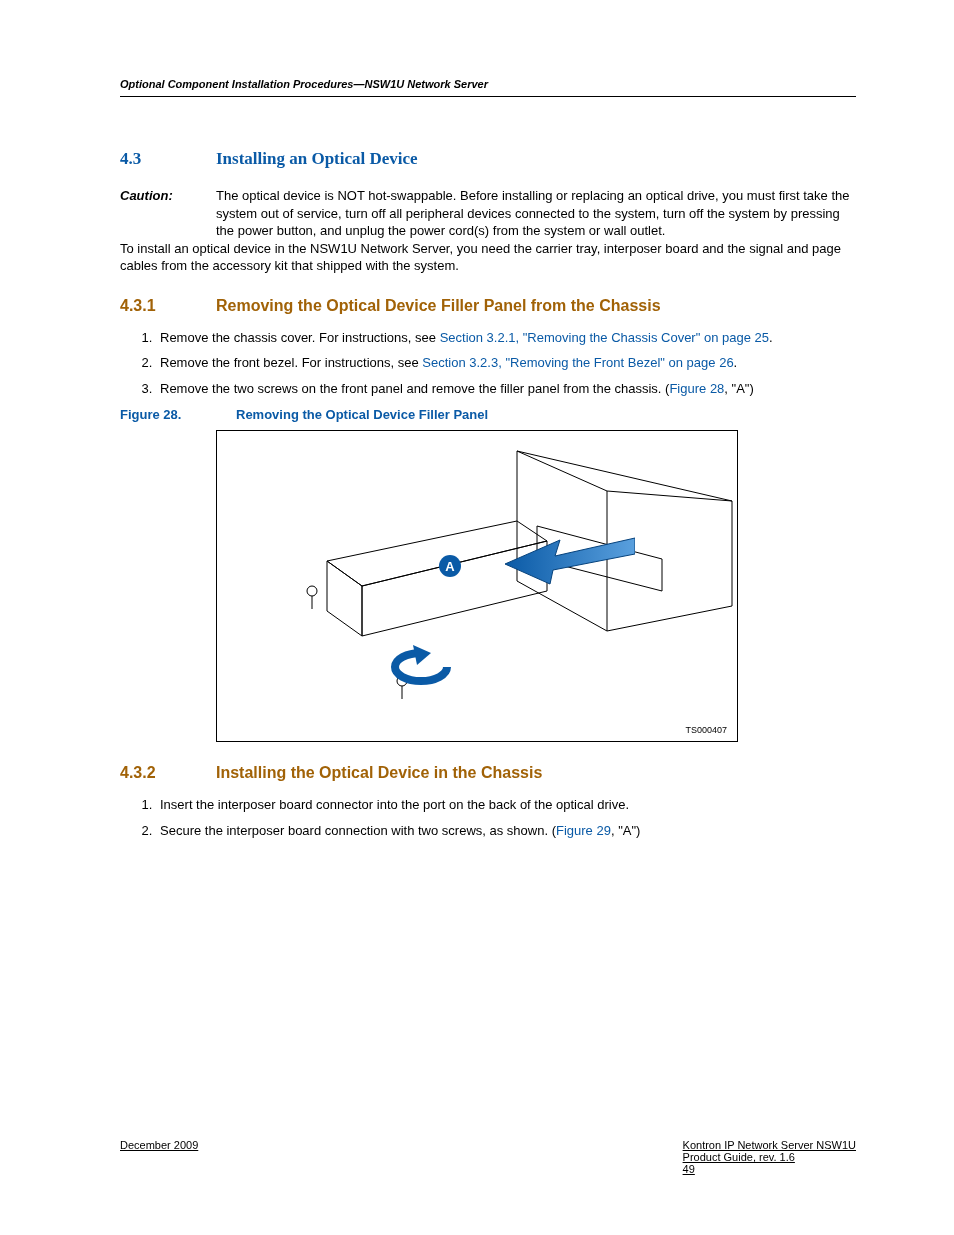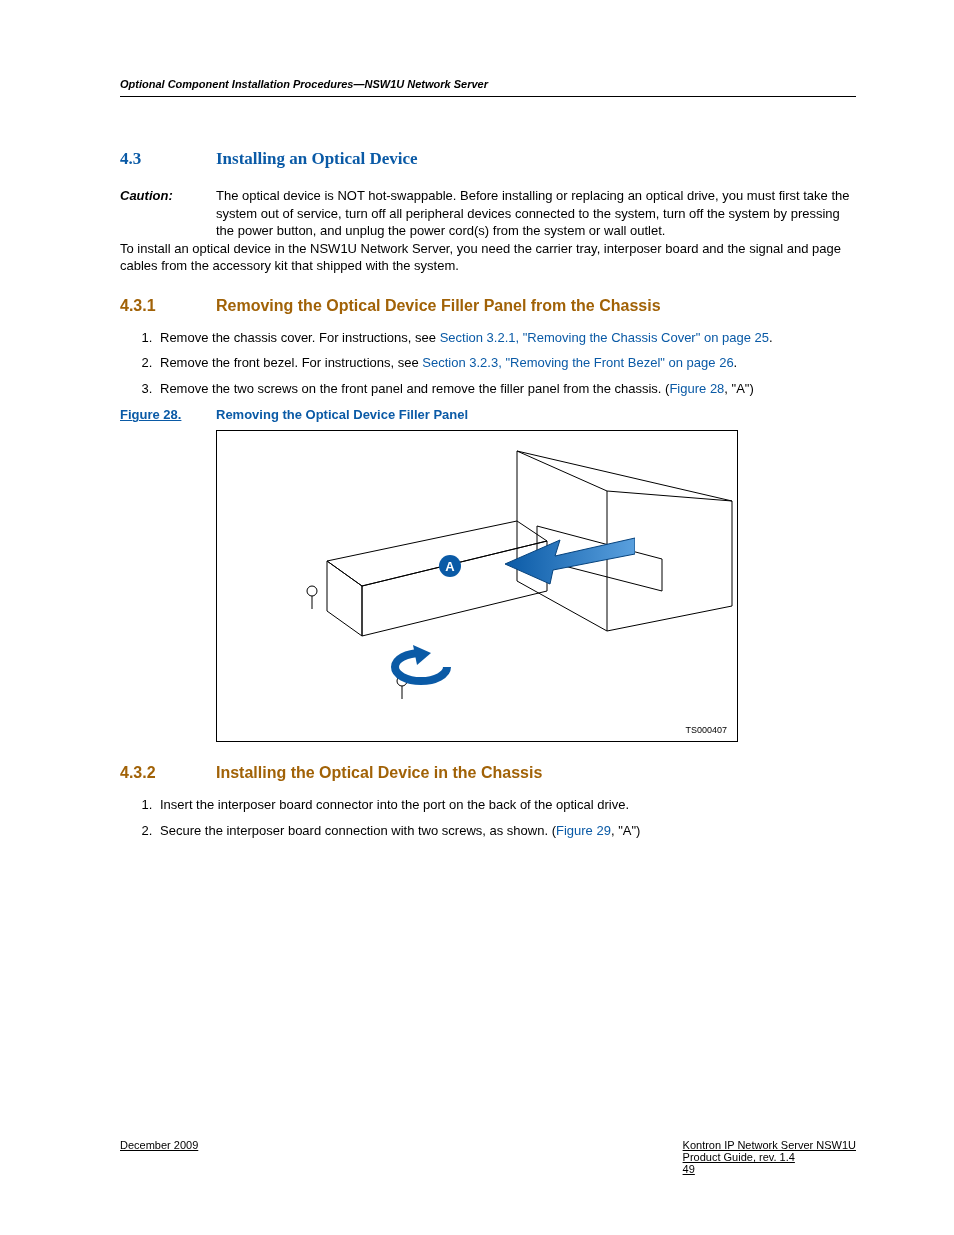--- a/index.html
+++ b/index.html
@@ -66,21 +66,21 @@
     margin: 6px 0 10px 14px;
   }
   ol.steps li { margin-bottom: 8px; padding-left: 4px; }
   .xref { color: #0a5aa6; }
   .fig-caption {
     color: #0a5aa6;
     font-weight: bold;
     font-size: 13px;
     margin: 8px 0 8px 0;
   }
-  .fig-caption .fig-num { display: inline-block; width: 96px; text-decoration: underline; }
+  .fig-caption .fig-num { display: inline-block; width: 116px; }
   .figure-box {
     width: 520px;
     height: 310px;
     border: 1px solid #000;
     margin: 4px 0 6px 96px;
     position: relative;
     background: #fff;
   }
   .callout-A {
     position: absolute;
@@ -210,17 +210,17 @@
       <span>Secure the interposer board connection with two screws, as shown. (</span><span class="xref">Figure 29</span><span>, "A")</span>
     </li>
   </ol>
 </div>
 
 <div class="footer">
   <div class="footer-row">
     <div>December 2009</div>
     <div class="footer-right">
       <div>Kontron IP Network Server NSW1U</div>
-      <div>Product Guide, rev. 1.4</div>
+      <div>Product Guide, rev. 1.6</div>
       <div>49</div>
     </div>
   </div>
 </div>
 
 </body></html>

